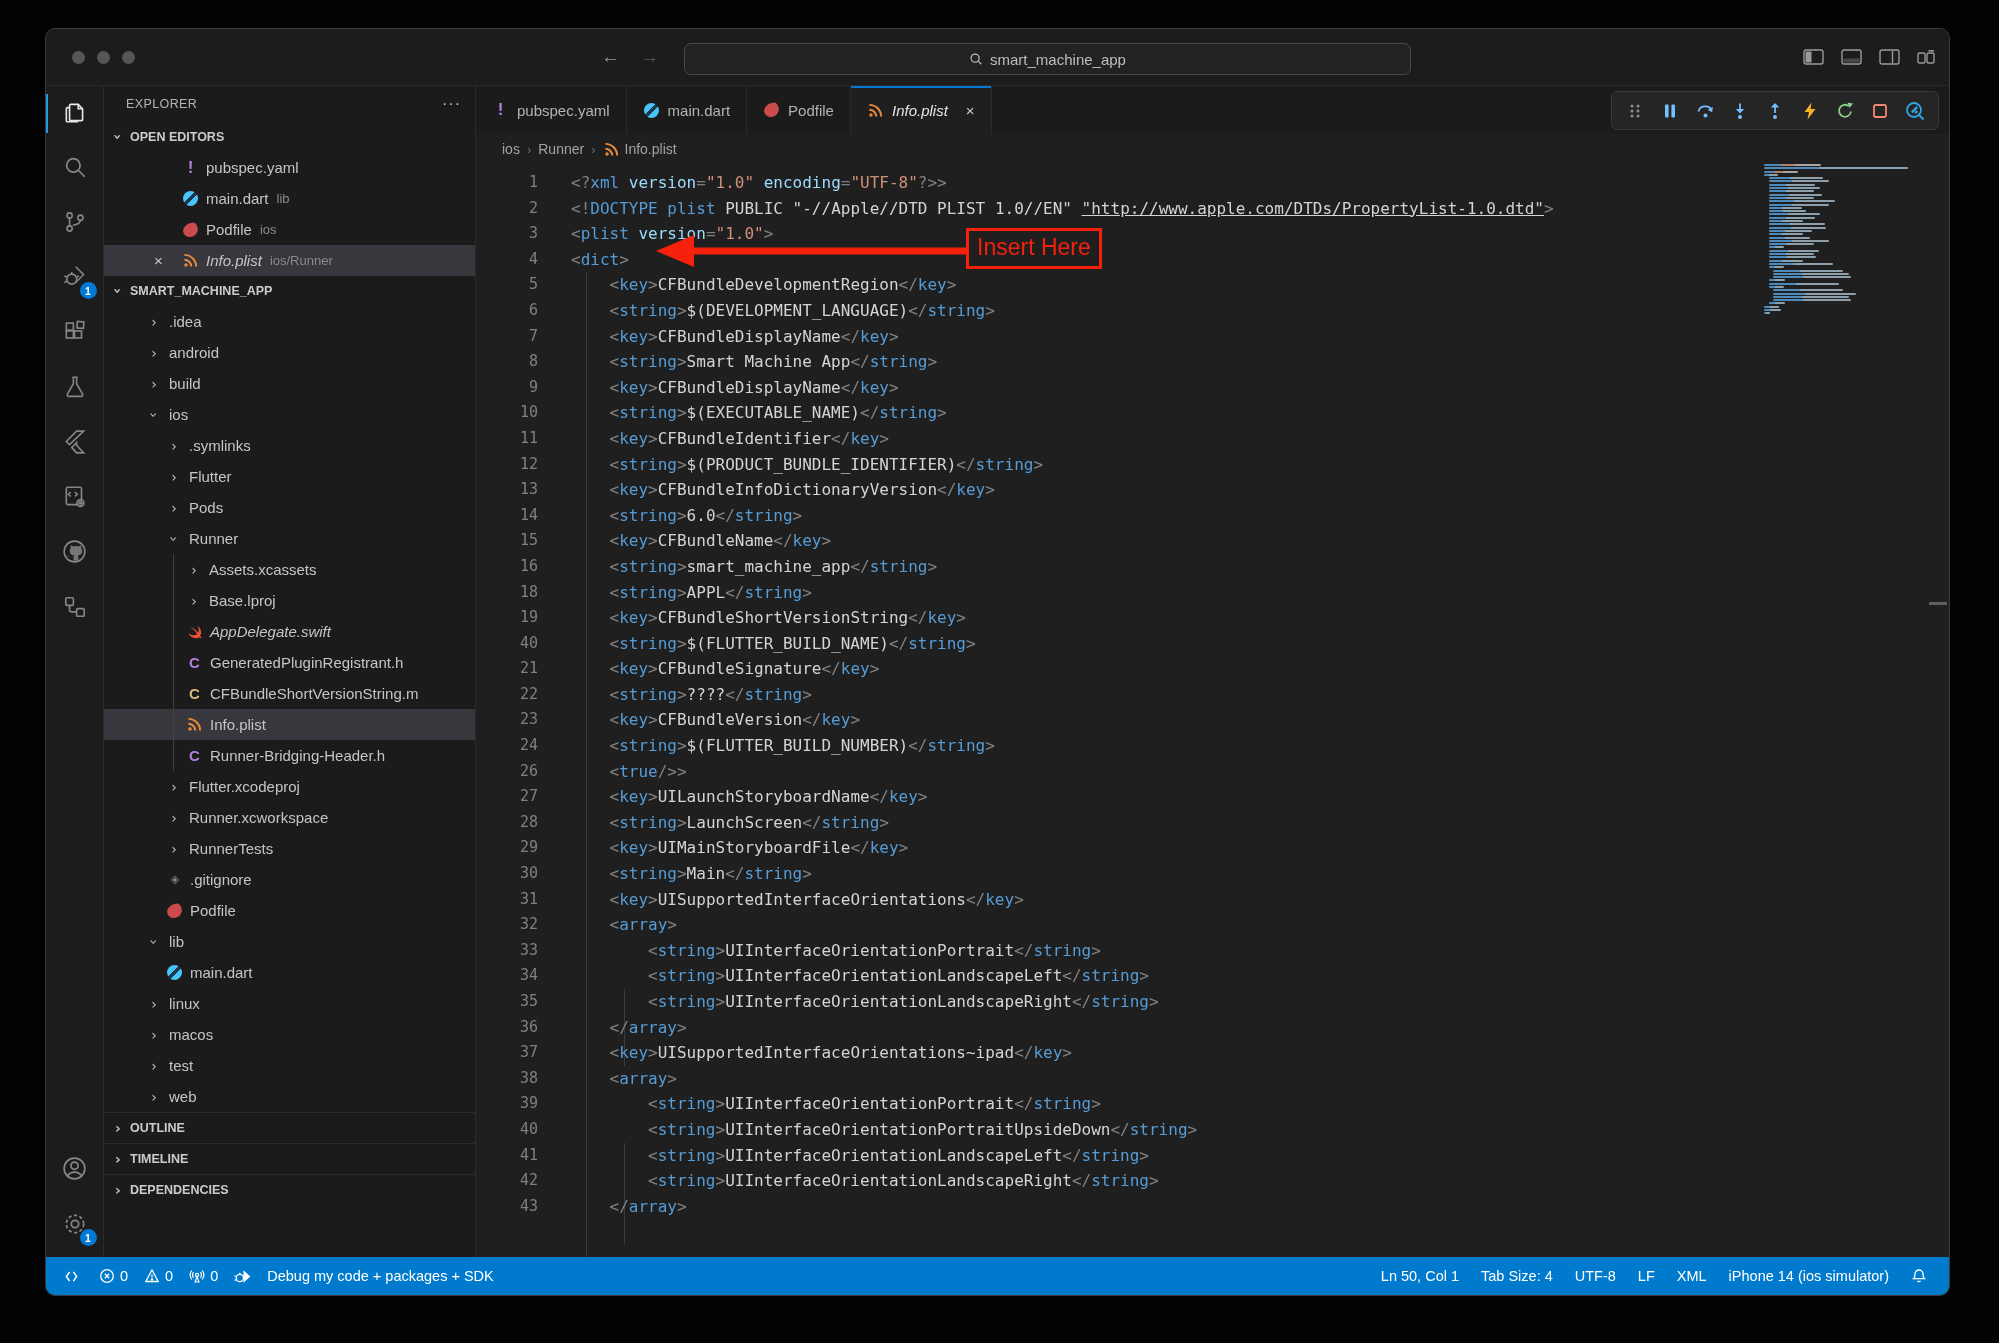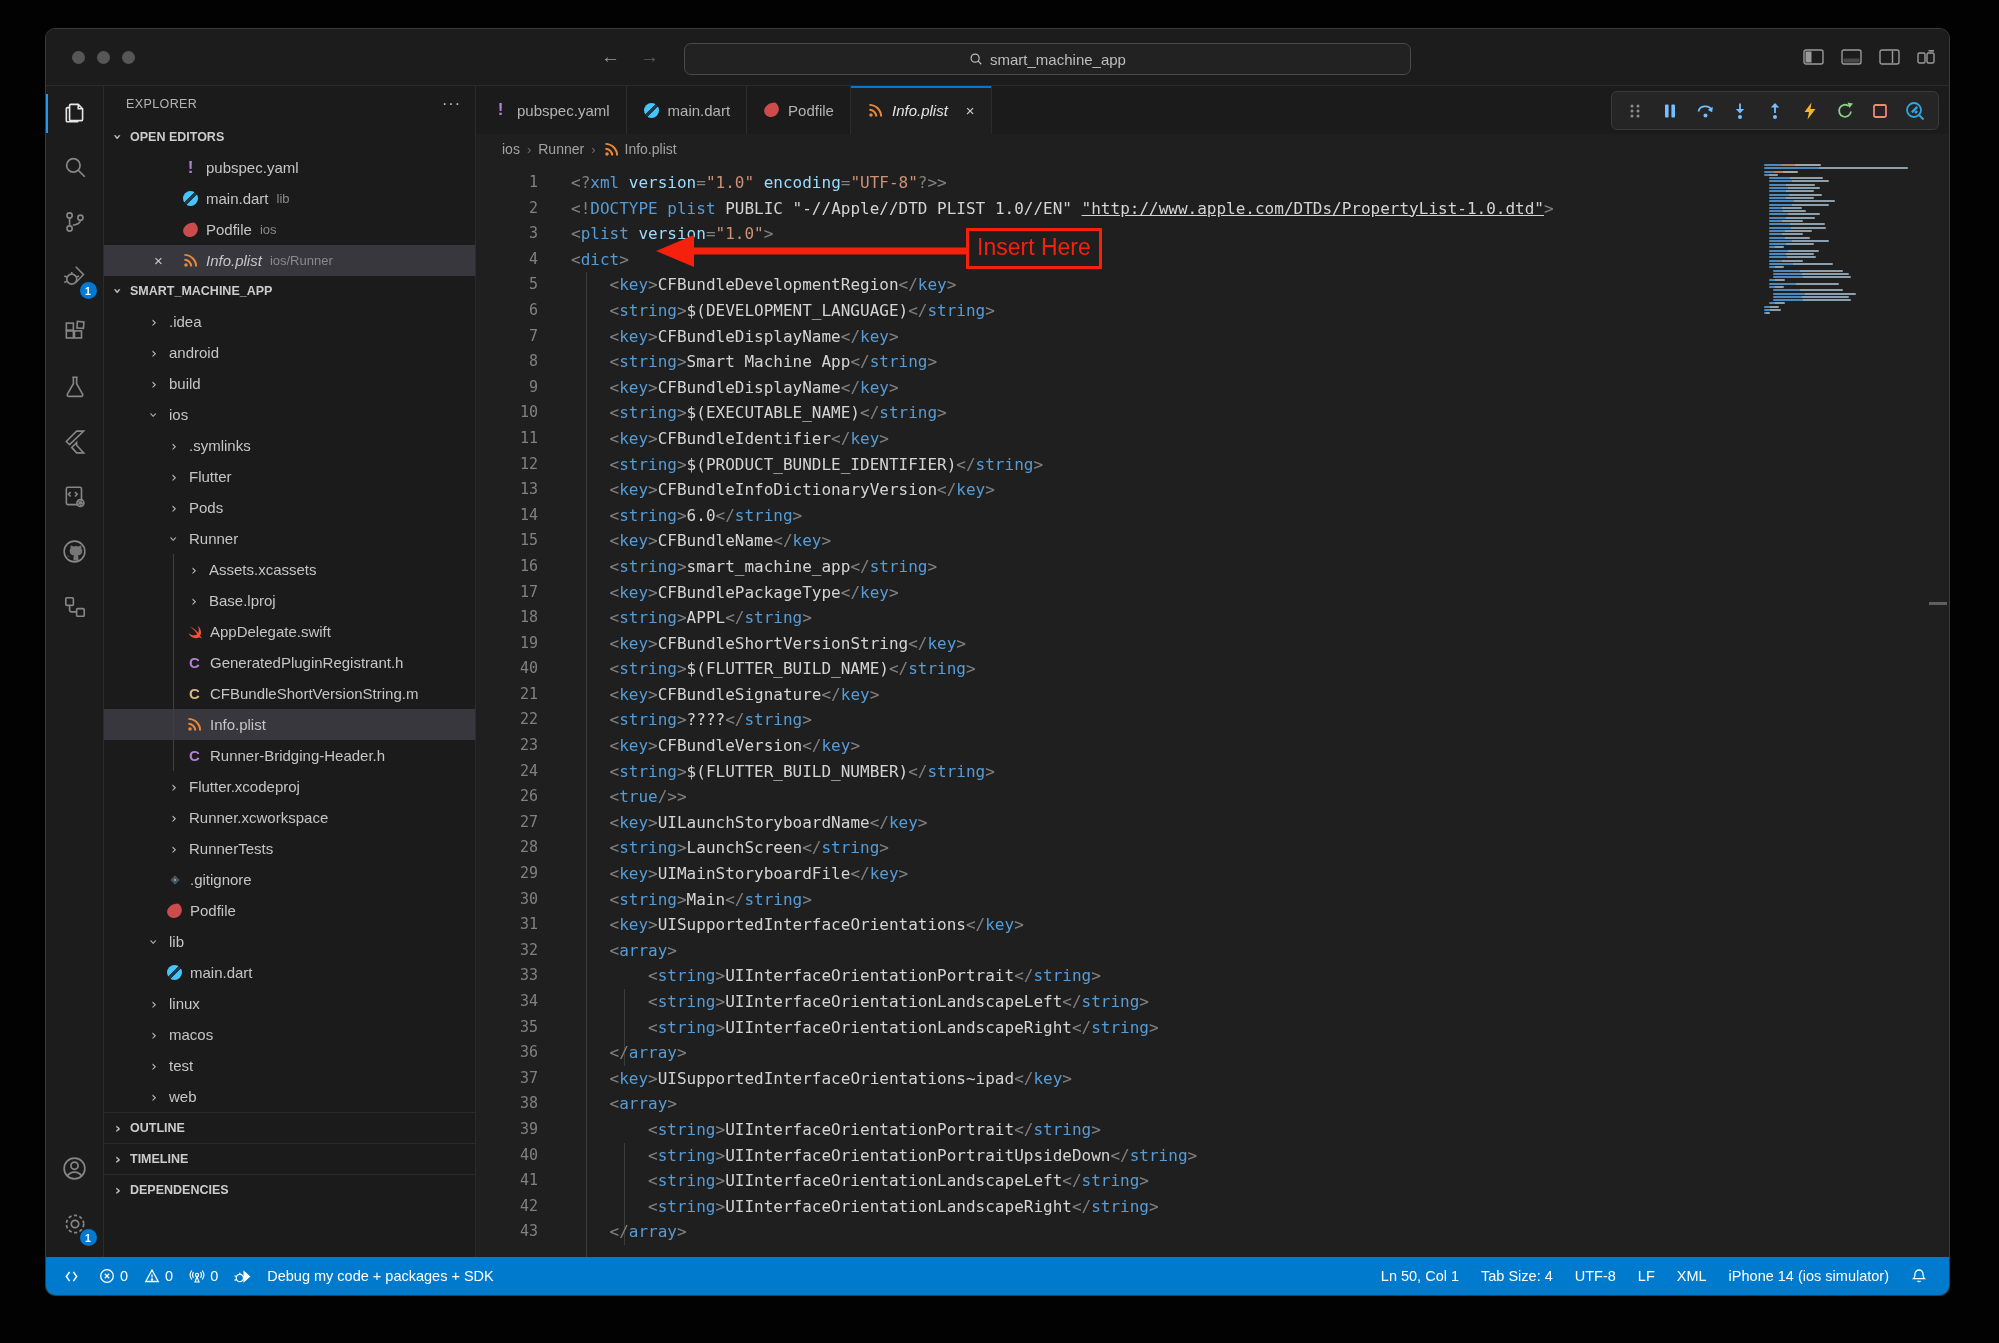--- a/index.html
+++ b/index.html
@@ -350,21 +350,21 @@
               <span class="lbl">Runner</span>
             </div>
             <div class="row clickable" style="padding-left: 82px;">
               <span class="chev">›</span>
               <span class="lbl">Assets.xcassets</span>
             </div>
             <div class="row clickable" style="padding-left: 82px;">
               <span class="chev">›</span>
               <span class="lbl">Base.lproj</span>
             </div>
-            <div class="row clickable" style="padding-left: 82px;">
+            <div class="row clickable" style="padding-left: 82px; font-style: italic;">
               <span class="fico">
                 <svg width="16" height="16" viewBox="0 0 16 16">
                   <path d="M1.5 9 C4 11.5 8 12 10.2 10.3 C8.5 7 5 4.2 2.8 2.6 C6 4 9.5 6.6 11.3 8.9 C12.3 6.6 11.8 3.6 10.6 1.5 C14 4.6 15.3 9.5 13 11.6 C13.9 12.6 14.2 13.5 15 14.6 C12.8 13.6 12.4 13.3 10.6 13.9 C6.8 15 3 13 1.5 9 Z" fill="#f05138"></path>
                 </svg>
               </span>
               <span class="lbl">AppDelegate.swift</span>
             </div>
             <div class="row clickable" style="padding-left: 82px;">
               <span class="fico">
                 <span style="color:#b180d7;font-weight:700;font-size:15px">C</span>
@@ -587,21 +587,20 @@
               <div class="cl"><span class="ln">7</span><span class="ct"><span class="tk-x">    </span><span class="tk-p">&lt;</span><span class="tk-t">key</span><span class="tk-p">&gt;</span><span class="tk-x">CFBundleDisplayName</span><span class="tk-p">&lt;/</span><span class="tk-t">key</span><span class="tk-p">&gt;</span></span></div>
               <div class="cl"><span class="ln">8</span><span class="ct"><span class="tk-x">    </span><span class="tk-p">&lt;</span><span class="tk-t">string</span><span class="tk-p">&gt;</span><span class="tk-x">Smart Machine App</span><span class="tk-p">&lt;/</span><span class="tk-t">string</span><span class="tk-p">&gt;</span></span></div>
               <div class="cl"><span class="ln">9</span><span class="ct"><span class="tk-x">    </span><span class="tk-p">&lt;</span><span class="tk-t">key</span><span class="tk-p">&gt;</span><span class="tk-x">CFBundleDisplayName</span><span class="tk-p">&lt;/</span><span class="tk-t">key</span><span class="tk-p">&gt;</span></span></div>
               <div class="cl"><span class="ln">10</span><span class="ct"><span class="tk-x">    </span><span class="tk-p">&lt;</span><span class="tk-t">string</span><span class="tk-p">&gt;</span><span class="tk-x">$(EXECUTABLE_NAME)</span><span class="tk-p">&lt;/</span><span class="tk-t">string</span><span class="tk-p">&gt;</span></span></div>
               <div class="cl"><span class="ln">11</span><span class="ct"><span class="tk-x">    </span><span class="tk-p">&lt;</span><span class="tk-t">key</span><span class="tk-p">&gt;</span><span class="tk-x">CFBundleIdentifier</span><span class="tk-p">&lt;/</span><span class="tk-t">key</span><span class="tk-p">&gt;</span></span></div>
               <div class="cl"><span class="ln">12</span><span class="ct"><span class="tk-x">    </span><span class="tk-p">&lt;</span><span class="tk-t">string</span><span class="tk-p">&gt;</span><span class="tk-x">$(PRODUCT_BUNDLE_IDENTIFIER)</span><span class="tk-p">&lt;/</span><span class="tk-t">string</span><span class="tk-p">&gt;</span></span></div>
               <div class="cl"><span class="ln">13</span><span class="ct"><span class="tk-x">    </span><span class="tk-p">&lt;</span><span class="tk-t">key</span><span class="tk-p">&gt;</span><span class="tk-x">CFBundleInfoDictionaryVersion</span><span class="tk-p">&lt;/</span><span class="tk-t">key</span><span class="tk-p">&gt;</span></span></div>
               <div class="cl"><span class="ln">14</span><span class="ct"><span class="tk-x">    </span><span class="tk-p">&lt;</span><span class="tk-t">string</span><span class="tk-p">&gt;</span><span class="tk-x">6.0</span><span class="tk-p">&lt;/</span><span class="tk-t">string</span><span class="tk-p">&gt;</span></span></div>
               <div class="cl"><span class="ln">15</span><span class="ct"><span class="tk-x">    </span><span class="tk-p">&lt;</span><span class="tk-t">key</span><span class="tk-p">&gt;</span><span class="tk-x">CFBundleName</span><span class="tk-p">&lt;/</span><span class="tk-t">key</span><span class="tk-p">&gt;</span></span></div>
               <div class="cl"><span class="ln">16</span><span class="ct"><span class="tk-x">    </span><span class="tk-p">&lt;</span><span class="tk-t">string</span><span class="tk-p">&gt;</span><span class="tk-x">smart_machine_app</span><span class="tk-p">&lt;/</span><span class="tk-t">string</span><span class="tk-p">&gt;</span></span></div>
-              <div class="cl"><span class="ln">17</span><span class="ct"><span class="tk-x">    </span><span class="tk-p">&lt;</span><span class="tk-t">key</span><span class="tk-p">&gt;</span><span class="tk-x">CFBundlePackageType</span><span class="tk-p">&lt;/</span><span class="tk-t">key</span><span class="tk-p">&gt;</span></span></div>
               <div class="cl"><span class="ln">18</span><span class="ct"><span class="tk-x">    </span><span class="tk-p">&lt;</span><span class="tk-t">string</span><span class="tk-p">&gt;</span><span class="tk-x">APPL</span><span class="tk-p">&lt;/</span><span class="tk-t">string</span><span class="tk-p">&gt;</span></span></div>
               <div class="cl"><span class="ln">19</span><span class="ct"><span class="tk-x">    </span><span class="tk-p">&lt;</span><span class="tk-t">key</span><span class="tk-p">&gt;</span><span class="tk-x">CFBundleShortVersionString</span><span class="tk-p">&lt;/</span><span class="tk-t">key</span><span class="tk-p">&gt;</span></span></div>
               <div class="cl"><span class="ln">40</span><span class="ct"><span class="tk-x">    </span><span class="tk-p">&lt;</span><span class="tk-t">string</span><span class="tk-p">&gt;</span><span class="tk-x">$(FLUTTER_BUILD_NAME)</span><span class="tk-p">&lt;/</span><span class="tk-t">string</span><span class="tk-p">&gt;</span></span></div>
               <div class="cl"><span class="ln">21</span><span class="ct"><span class="tk-x">    </span><span class="tk-p">&lt;</span><span class="tk-t">key</span><span class="tk-p">&gt;</span><span class="tk-x">CFBundleSignature</span><span class="tk-p">&lt;/</span><span class="tk-t">key</span><span class="tk-p">&gt;</span></span></div>
               <div class="cl"><span class="ln">22</span><span class="ct"><span class="tk-x">    </span><span class="tk-p">&lt;</span><span class="tk-t">string</span><span class="tk-p">&gt;</span><span class="tk-x">????</span><span class="tk-p">&lt;/</span><span class="tk-t">string</span><span class="tk-p">&gt;</span></span></div>
               <div class="cl"><span class="ln">23</span><span class="ct"><span class="tk-x">    </span><span class="tk-p">&lt;</span><span class="tk-t">key</span><span class="tk-p">&gt;</span><span class="tk-x">CFBundleVersion</span><span class="tk-p">&lt;/</span><span class="tk-t">key</span><span class="tk-p">&gt;</span></span></div>
               <div class="cl"><span class="ln">24</span><span class="ct"><span class="tk-x">    </span><span class="tk-p">&lt;</span><span class="tk-t">string</span><span class="tk-p">&gt;</span><span class="tk-x">$(FLUTTER_BUILD_NUMBER)</span><span class="tk-p">&lt;/</span><span class="tk-t">string</span><span class="tk-p">&gt;</span></span></div>
               <div class="cl"><span class="ln">26</span><span class="ct"><span class="tk-x">    </span><span class="tk-p">&lt;</span><span class="tk-t">true</span><span class="tk-p">/&gt;</span><span class="tk-p">&gt;</span></span></div>
               <div class="cl"><span class="ln">27</span><span class="ct"><span class="tk-x">    </span><span class="tk-p">&lt;</span><span class="tk-t">key</span><span class="tk-p">&gt;</span><span class="tk-x">UILaunchStoryboardName</span><span class="tk-p">&lt;/</span><span class="tk-t">key</span><span class="tk-p">&gt;</span></span></div>
               <div class="cl"><span class="ln">28</span><span class="ct"><span class="tk-x">    </span><span class="tk-p">&lt;</span><span class="tk-t">string</span><span class="tk-p">&gt;</span><span class="tk-x">LaunchScreen</span><span class="tk-p">&lt;/</span><span class="tk-t">string</span><span class="tk-p">&gt;</span></span></div>

